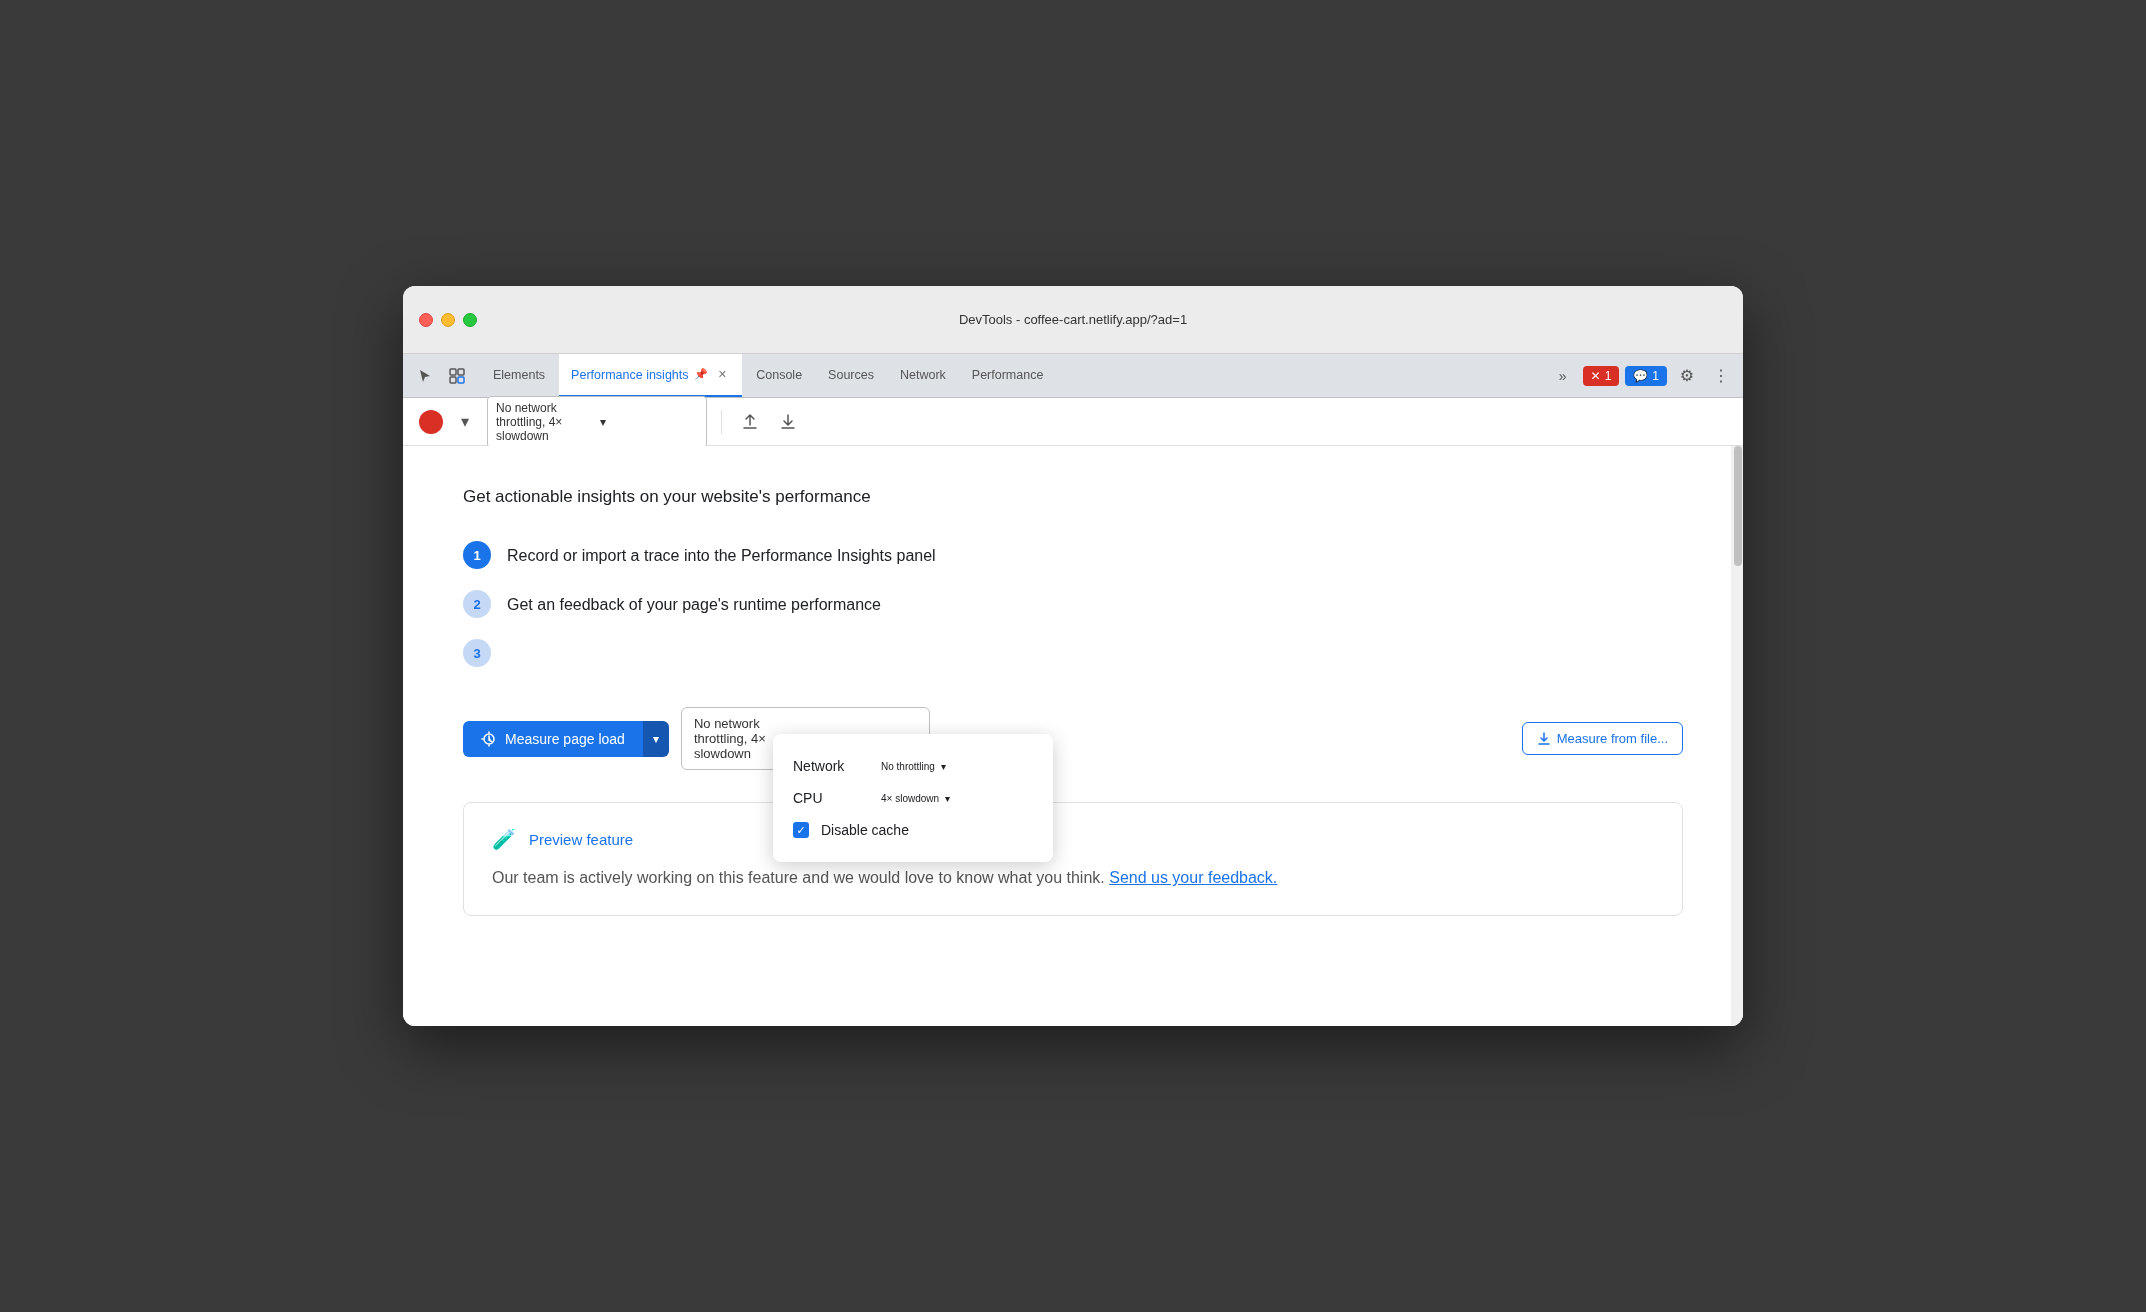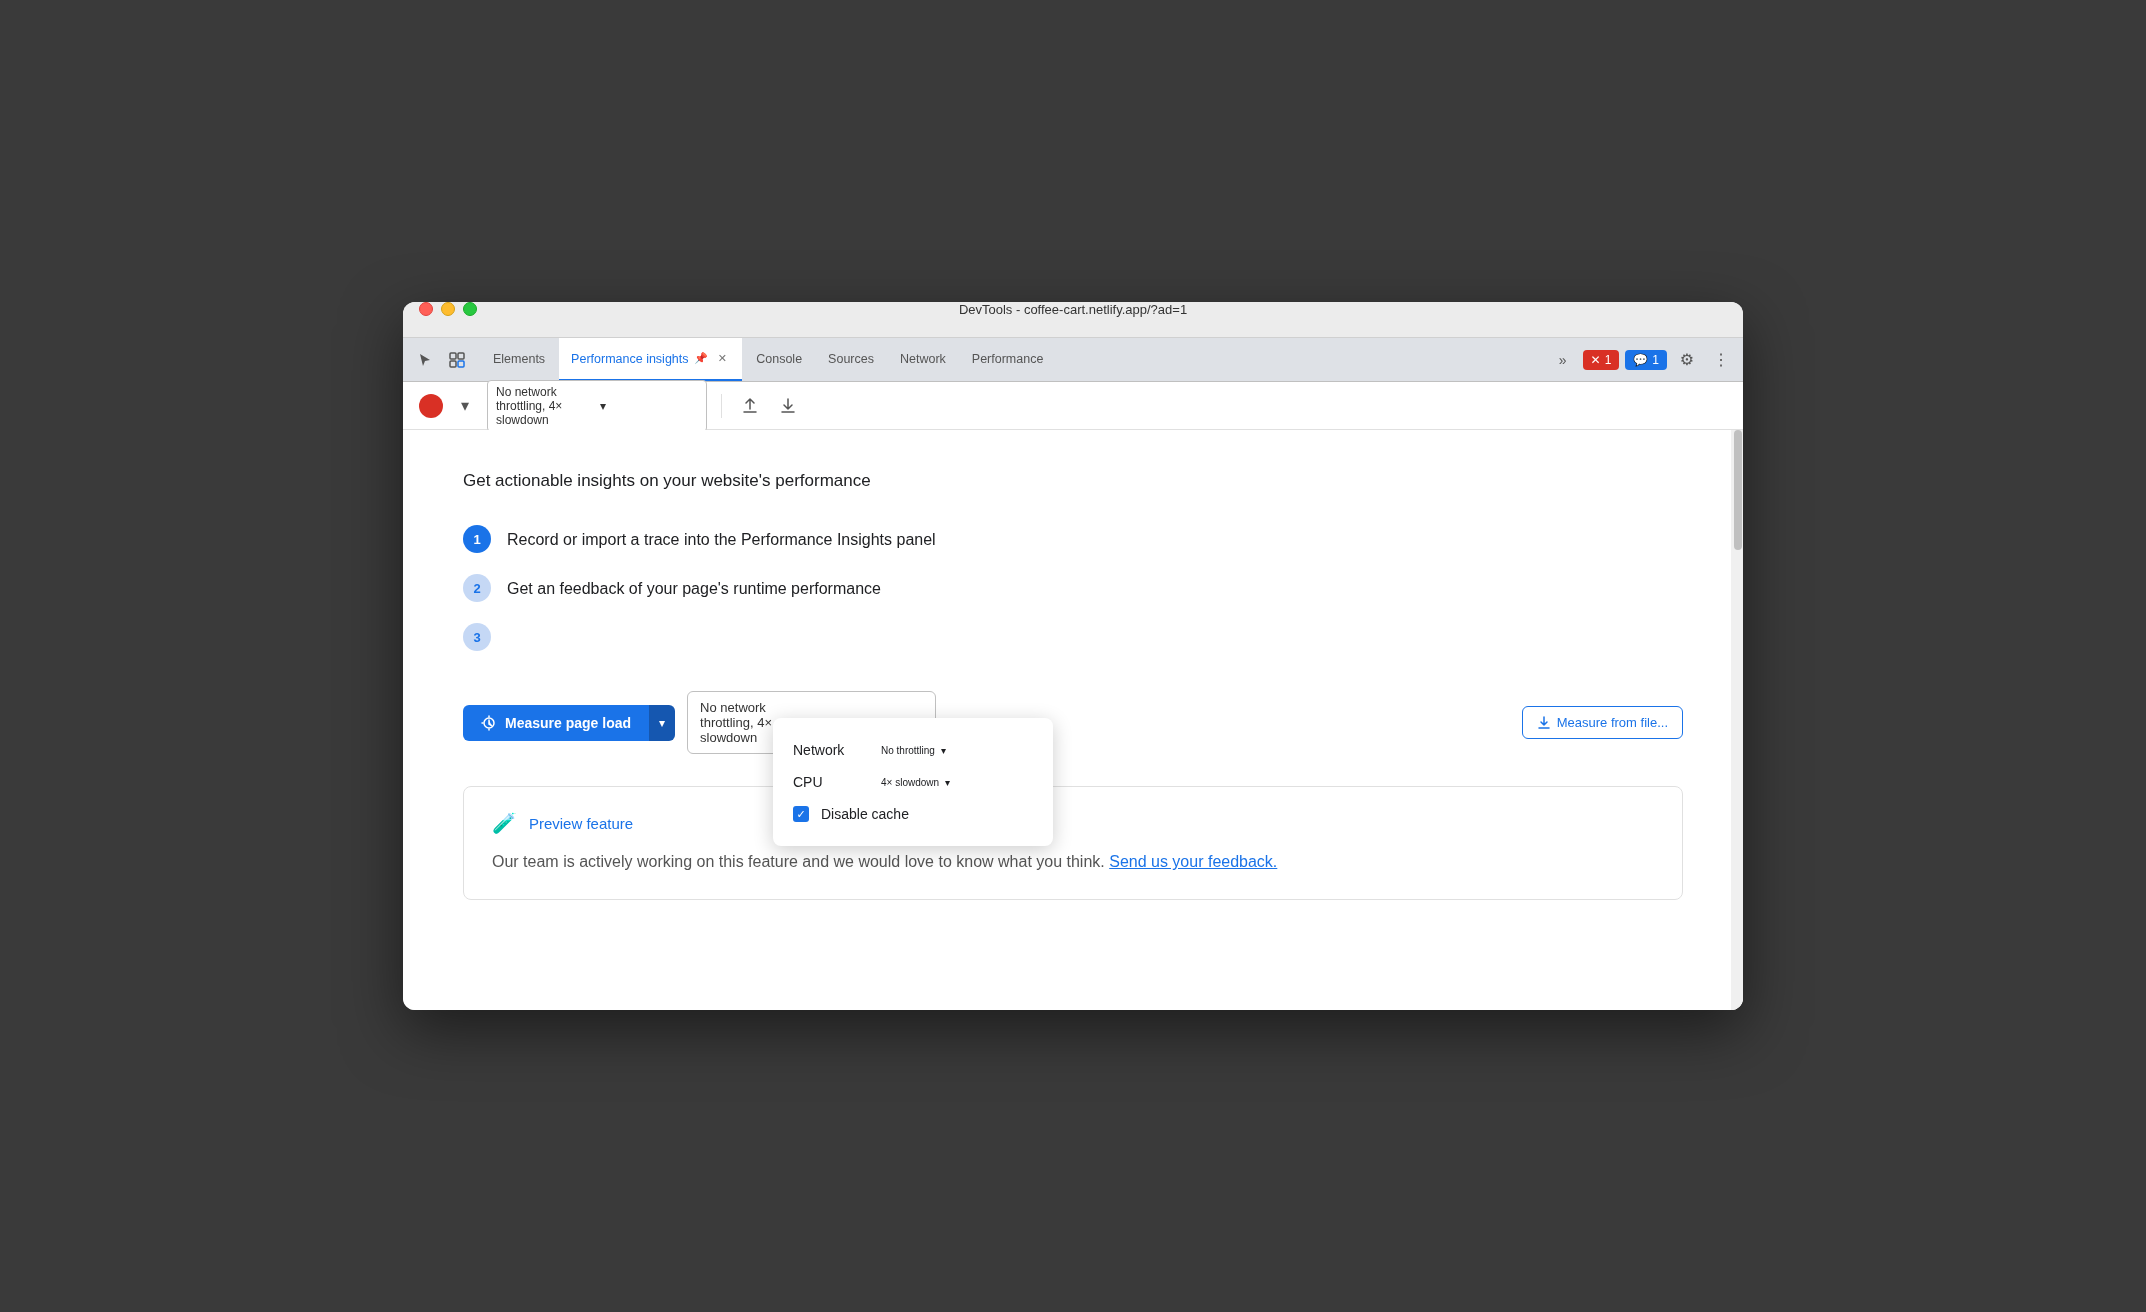--- a/index.html
+++ b/index.html
@@ -17,23 +17,23 @@
       width: 1340px;
       background: #f0f0f0;
       border-radius: 12px;
       overflow: hidden;
       box-shadow: 0 20px 60px rgba(0,0,0,0.5);
     }
 
     
     .titlebar {
       background: #ececec;
-      height: 36px;
-      display: flex;
-      align-items: flex-start;
+      height: 68px;
+      display: flex;
+      align-items: center;
       justify-content: center;
       position: relative;
       border-bottom: 1px solid #d0d0d0;
     }
 
     .traffic-lights {
       position: absolute;
       left: 16px;
       display: flex;
       gap: 8px;
@@ -294,21 +294,20 @@
       background: #1a73e8;
       color: white;
       border: none;
       padding: 10px 18px;
       font-size: 14px;
       cursor: pointer;
       display: flex;
       align-items: center;
       gap: 8px;
       font-family: inherit;
-      font-weight: bold;
     }
 
     .measure-btn-arrow {
       background: #1557b0;
       color: white;
       border: none;
       padding: 0 10px;
       cursor: pointer;
       font-size: 12px;
     }

